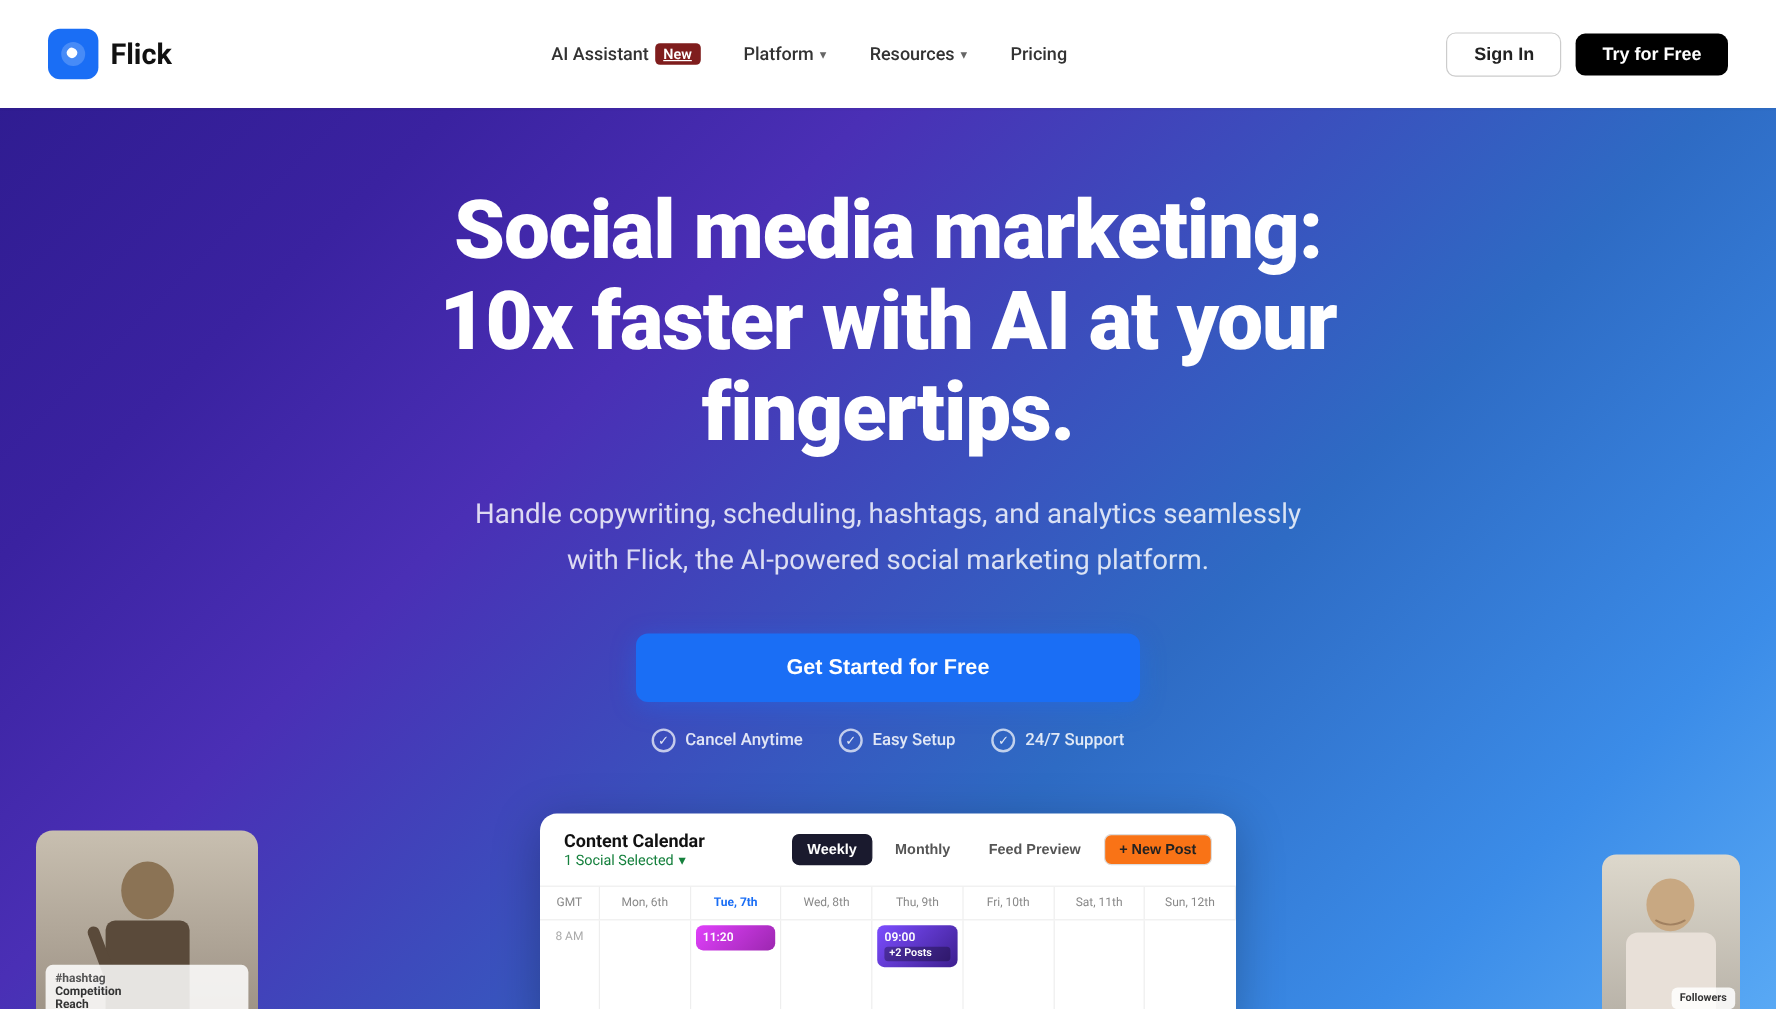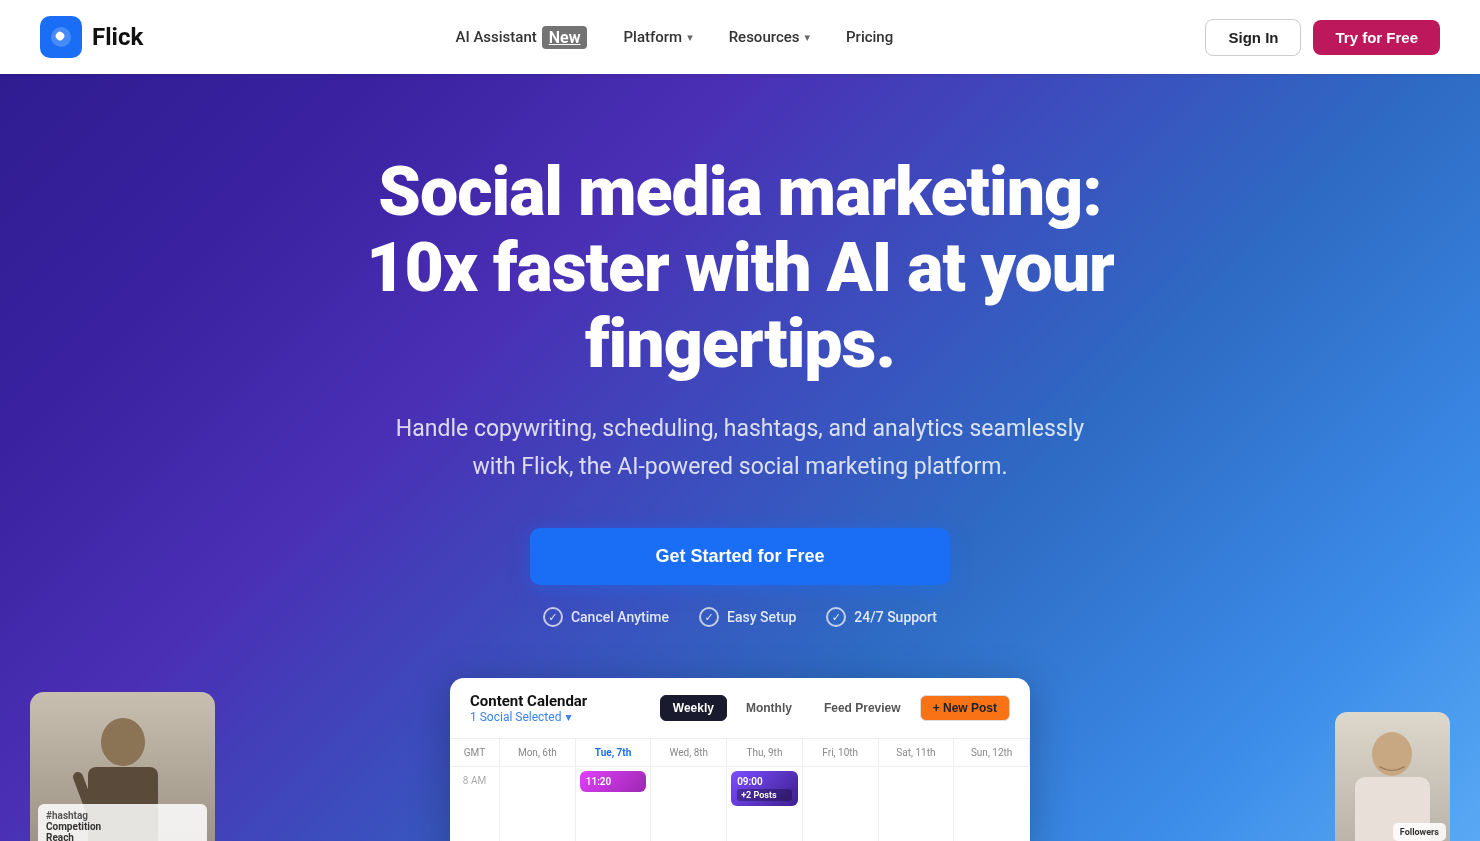--- a/index.html
+++ b/index.html
@@ -14,21 +14,21 @@
       min-height: 841px;
       overflow-x: hidden;
     }
 
     
     .navbar {
       position: fixed;
       top: 0;
       left: 0;
       right: 0;
-      height: 74px;
+      height: 90px;
       background: #fff;
       display: flex;
       align-items: center;
       justify-content: space-between;
       padding: 0 40px;
       z-index: 100;
       box-shadow: 0 1px 3px rgba(0,0,0,0.08);
     }
 
     .navbar-logo {
@@ -72,23 +72,23 @@
       font-size: 15px;
       color: #333;
       cursor: pointer;
       border-radius: 6px;
       font-weight: 500;
       transition: background 0.15s;
       text-decoration: none;
     }
 
     .nav-badge {
-      background: #737373;
+      background: #7f1d1d;
       color: white;
-      font-size: 16px;
+      font-size: 12px;
       font-weight: 600;
       padding: 2px 7px;
       border-radius: 4px;
       text-decoration: underline;
     }
 
     .nav-chevron {
       font-size: 11px;
       color: #666;
     }
@@ -108,21 +108,21 @@
       font-size: 15px;
       font-weight: 600;
       cursor: pointer;
       transition: border-color 0.15s;
     }
 
     .btn-try-free {
       padding: 9px 22px;
       border: none;
       border-radius: 8px;
-      background: #be185d;
+      background: #000000;
       color: #fff;
       font-size: 15px;
       font-weight: 600;
       cursor: pointer;
       transition: background 0.15s;
     }
 
     
     .hero {
       padding-top: 74px;
@@ -255,21 +255,21 @@
     }
 
     .calendar-title {
       font-size: 15px;
       font-weight: 700;
       color: #111;
     }
 
     .calendar-social {
       font-size: 12px;
-      color: #3b82f6;
+      color: #15803d;
       display: flex;
       align-items: center;
       gap: 4px;
     }
 
     .calendar-tabs {
       display: flex;
       align-items: center;
       gap: 6px;
       margin-left: auto;

